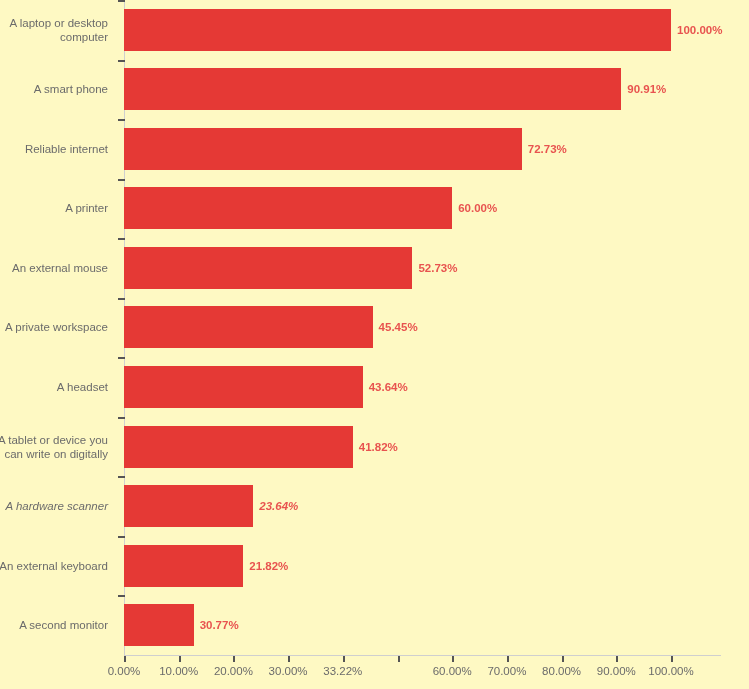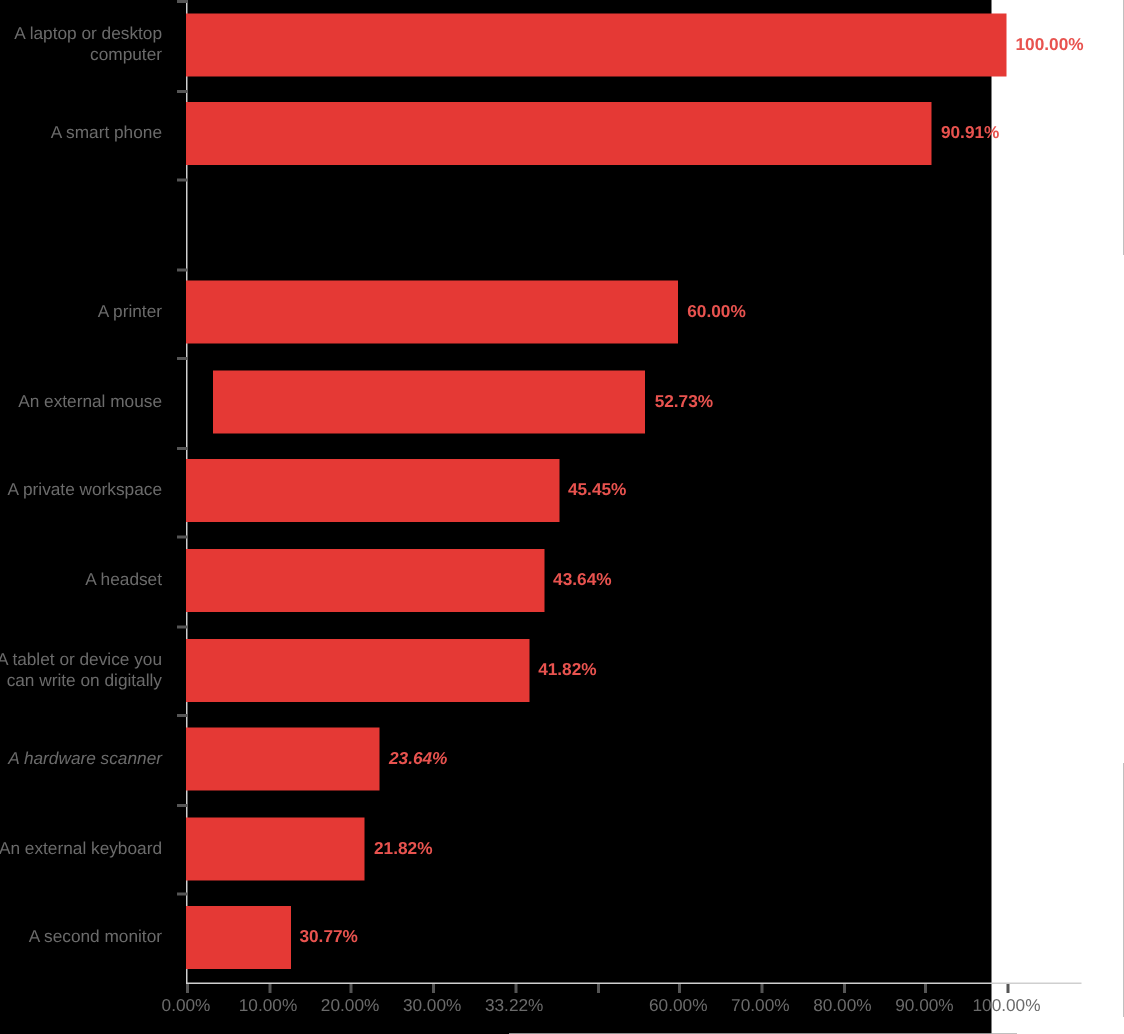--- a/index.html
+++ b/index.html
@@ -13,23 +13,23 @@
     height: 689px;
     font-family: "Liberation Sans", sans-serif;
     overflow: hidden;
     position: relative;
   }
 
   #chart-root {
     position: absolute;
     left: 0;
     top: 0;
-    width: 661px;
+    width: 749px;
     height: 689px;
-    background: #000000;
+    background: #fef9c3;
   }
 
   
   .y-axis-line {
     position: absolute;
     left: 124px;
     top: 0px;
     width: 1px;
     height: 656px;
     background: #cfcfcf;
@@ -143,30 +143,37 @@
           <div class="bar-value" style="color: rgb(232, 83, 79);">100.00%</div>
         </div>
       </div>
       <div class="row" style="top: 59.5455px; height: 59.5455px;">
         <div class="cat-label">A smart phone</div>
         <div class="bar-wrap" style="height: 59.5455px;">
           <div class="bar" title="A smart phone 90.91%" style="width: 497.278px; background: rgb(229, 57, 53);"></div>
           <div class="bar-value" style="color: rgb(232, 83, 79);">90.91%</div>
         </div>
       </div>
+      <div class="row" style="top: 119.091px; height: 59.5455px;">
+        <div class="cat-label">Reliable internet</div>
+        <div class="bar-wrap" style="height: 59.5455px;">
+          <div class="bar" title="Reliable internet 72.73%" style="width: 397.833px; background: rgb(229, 57, 53);"></div>
+          <div class="bar-value" style="color: rgb(232, 83, 79);">72.73%</div>
+        </div>
+      </div>
       <div class="row" style="top: 178.636px; height: 59.5455px;">
         <div class="cat-label">A printer</div>
         <div class="bar-wrap" style="height: 59.5455px;">
           <div class="bar" title="A printer 60.00%" style="width: 328.2px; background: rgb(229, 57, 53);"></div>
           <div class="bar-value" style="color: rgb(232, 83, 79);">60.00%</div>
         </div>
       </div>
       <div class="row" style="top: 238.182px; height: 59.5455px;">
         <div class="cat-label">An external mouse</div>
-        <div class="bar-wrap" style="height: 59.5455px; padding-left: 18px;">
+        <div class="bar-wrap" style="height: 59.5455px;">
           <div class="bar" title="An external mouse 52.73%" style="width: 288.433px; background: rgb(229, 57, 53);"></div>
           <div class="bar-value" style="color: rgb(232, 83, 79);">52.73%</div>
         </div>
       </div>
       <div class="row" style="top: 297.727px; height: 59.5455px;">
         <div class="cat-label">A private workspace</div>
         <div class="bar-wrap" style="height: 59.5455px;">
           <div class="bar" title="A private workspace 45.45%" style="width: 248.612px; background: rgb(229, 57, 53);"></div>
           <div class="bar-value" style="color: rgb(232, 83, 79);">45.45%</div>
         </div>

